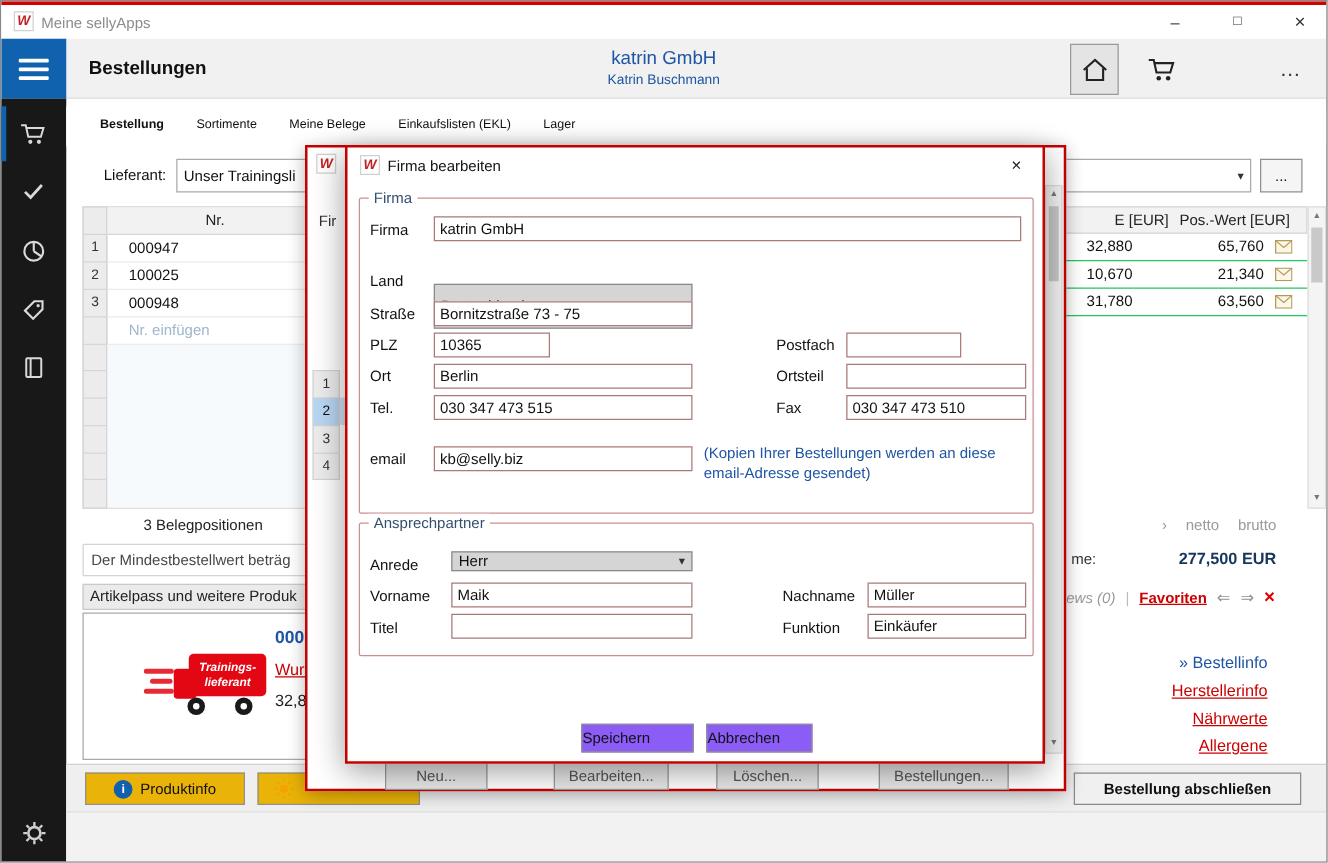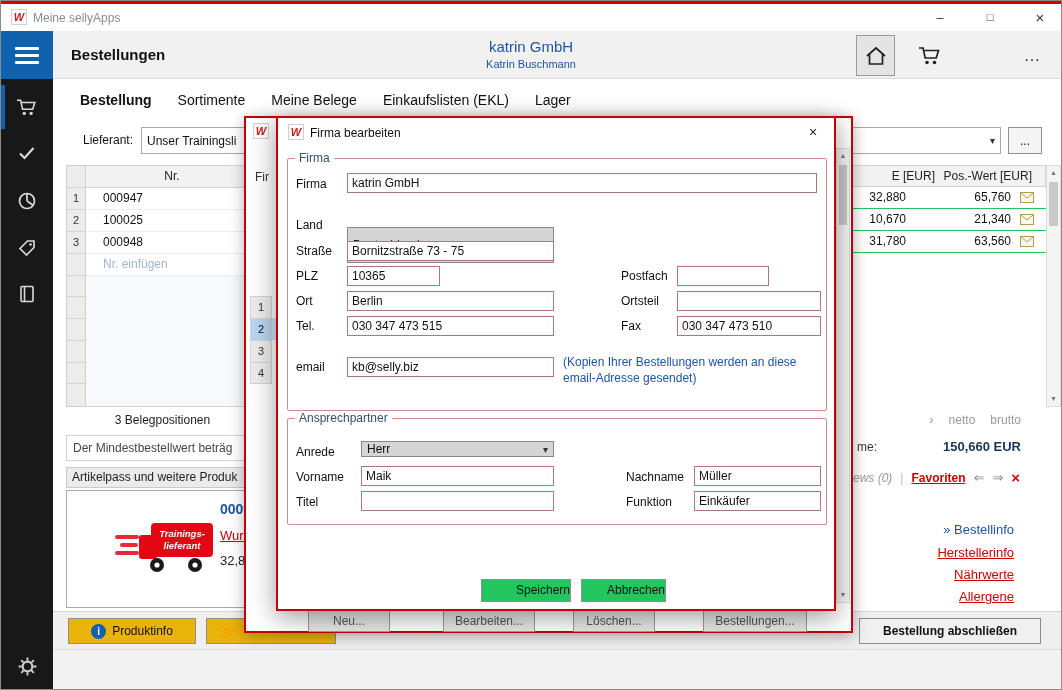--- a/index.html
+++ b/index.html
@@ -20,21 +20,21 @@
 .company{font-size:15px;color:#1f55a4;}
 .user{font-size:11px;color:#1f55a4;margin-top:3px;}
 .hdr-btn{position:absolute;top:4px;width:39px;height:41px;display:flex;align-items:center;justify-content:center;}
 .hdr-btn.selected{background:#e4e4e4;border:1px solid #9a9a9a;}
 
 .sidebar{position:absolute;left:0;top:78px;width:52px;height:612px;background:#181818;}
 .accent{position:absolute;left:0;top:6px;width:4px;height:44px;background:#1062af;}
 .sideicon{position:absolute;left:0;width:52px;height:44px;display:flex;align-items:center;justify-content:center;}
 
 .tabbar{position:absolute;left:52px;top:84px;width:1008px;height:32px;background:#fff;display:flex;padding-left:14px;}
-.tab{padding:0 13px;line-height:30px;font-size:14px;color:#111;white-space:nowrap;}
+.tab{padding:0 13px;line-height:30px;font-size:10px;color:#111;white-space:nowrap;}
 .tab.active{font-weight:bold;}
 
 .label12{font-size:12px;color:#111;}
 .combo{position:absolute;background:#d5d5d5;border:1px solid #8a8a8a;font-size:12px;color:#111;display:flex;align-items:center;padding:0 20px 0 5px;}
 .combo.white{background:#fff;border:1px solid #a9a9a9;}
 .arr{position:absolute;right:5px;top:0;bottom:0;display:flex;align-items:center;}
 .arr::after{content:"▾";font-size:10px;color:#333;}
 .btn{background:#eab308;border:1px solid #909090;font-size:12px;color:#111;display:flex;align-items:center;justify-content:center;gap:6px;}
 .btn-dim{position:absolute;background:#e7e7e7;border:1px solid #9b9b9b;font-size:12px;color:#555;text-align:center;line-height:20px;}
 
@@ -56,21 +56,21 @@
 .redlink{color:#cc0000;text-decoration:underline;font-size:13px;}
 .bluelink{color:#1f55a4;font-size:13px;}
 
 .dlg{position:absolute;background:#fff;border:2px solid #c40000;}
 .dlg-title{font-size:12px;color:#111;}
 .dlg-close{position:absolute;width:30px;height:22px;text-align:center;line-height:22px;font-size:14px;color:#222;}
 .group{position:absolute;border:1px solid #c9908e;border-radius:2px;}
 .legend{position:absolute;top:-8px;left:7px;background:#fff;padding:0 4px;font-size:12px;color:#33506e;}
 .flabel{position:absolute;font-size:12px;color:#111;}
 .tin{position:absolute;height:20px;border:1px solid #a87a78;font-size:12px;padding:0 4px;background:#fff;color:#111;}
-.dlg-btn{position:absolute;height:23px;background:#22c55e;border:1px solid #8f8f8f;font-size:12px;color:#111;text-align:right;line-height:21px;margin-left:16px;}
+.dlg-btn{position:absolute;height:23px;background:#8b5cf6;border:1px solid #8f8f8f;font-size:12px;color:#111;text-align:left;line-height:21px;}
 .note{position:absolute;font-size:12px;color:#1f55a4;line-height:1.35;}
 .infoicon{display:inline-block;width:15px;height:15px;border-radius:50%;background:#1060b0;color:#fff;font-size:10px;font-weight:bold;line-height:15px;text-align:center;}
 .infoicon::after{content:"i";}
 svg{display:block;}
 </style>
 </head>
 <body>
 
 <div class="screen">
 
@@ -234,21 +234,21 @@
   </div>
 
   <div class="abs" style="left:860px;top:412px;width:160px;display:flex;justify-content:flex-end;gap:15px;color:#9a9a9a;font-size:12px;">
     <span>›</span>
     <span>netto</span>
     <span>brutto</span>
   </div>
 
   <div class="abs" style="left:856px;top:438px;width:164px;display:flex;justify-content:space-between;align-items:baseline;">
     <span style="font-size:12px;color:#333;">me:</span>
-    <span style="font-size:13px;color:#16365c;font-weight:600;">150,660 EUR</span>
+    <span style="font-size:13px;color:#16365c;font-weight:600;">277,500 EUR</span>
   </div>
 
   <div class="abs" style="left:852px;top:468px;width:200px;display:flex;gap:8px;align-items:center;font-size:12px;">
     <span style="color:#9a9a9a;font-style:italic;">ews (0)</span>
     <span style="color:#bbb;">|</span>
     <span style="color:#cc0000;font-weight:bold;text-decoration:underline;">Favoriten</span>
     <span style="color:#8f8f8f;font-size:13px;">⇐</span>
     <span style="color:#8f8f8f;font-size:13px;">⇒</span>
     <span style="color:#e00000;font-weight:bold;font-size:15px;">×</span>
   </div>

